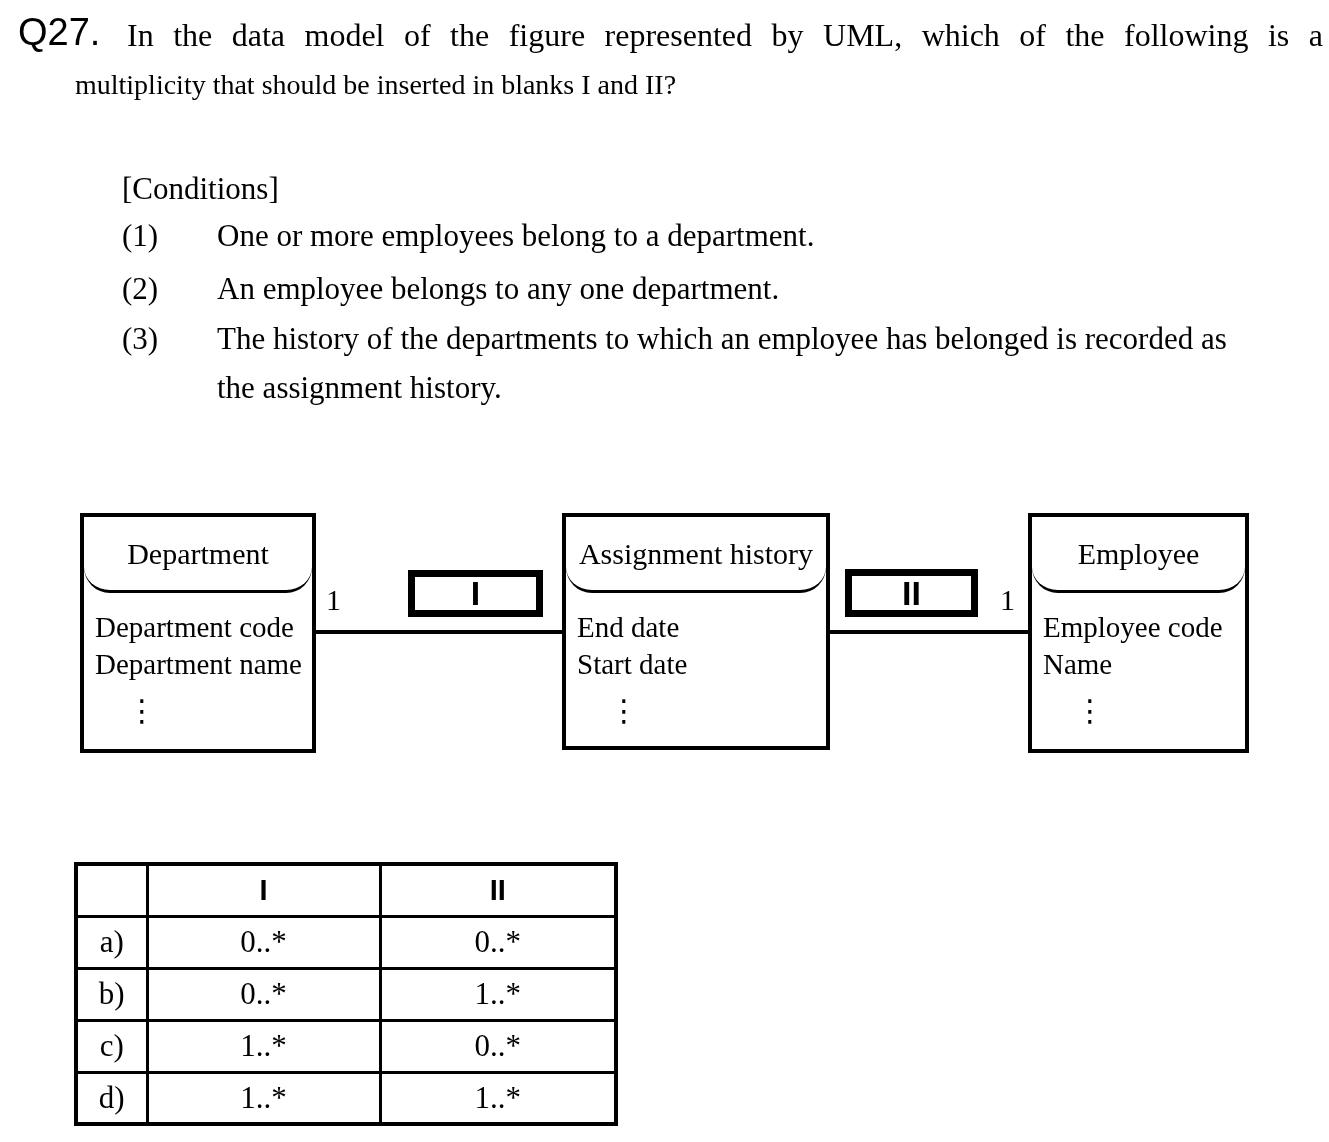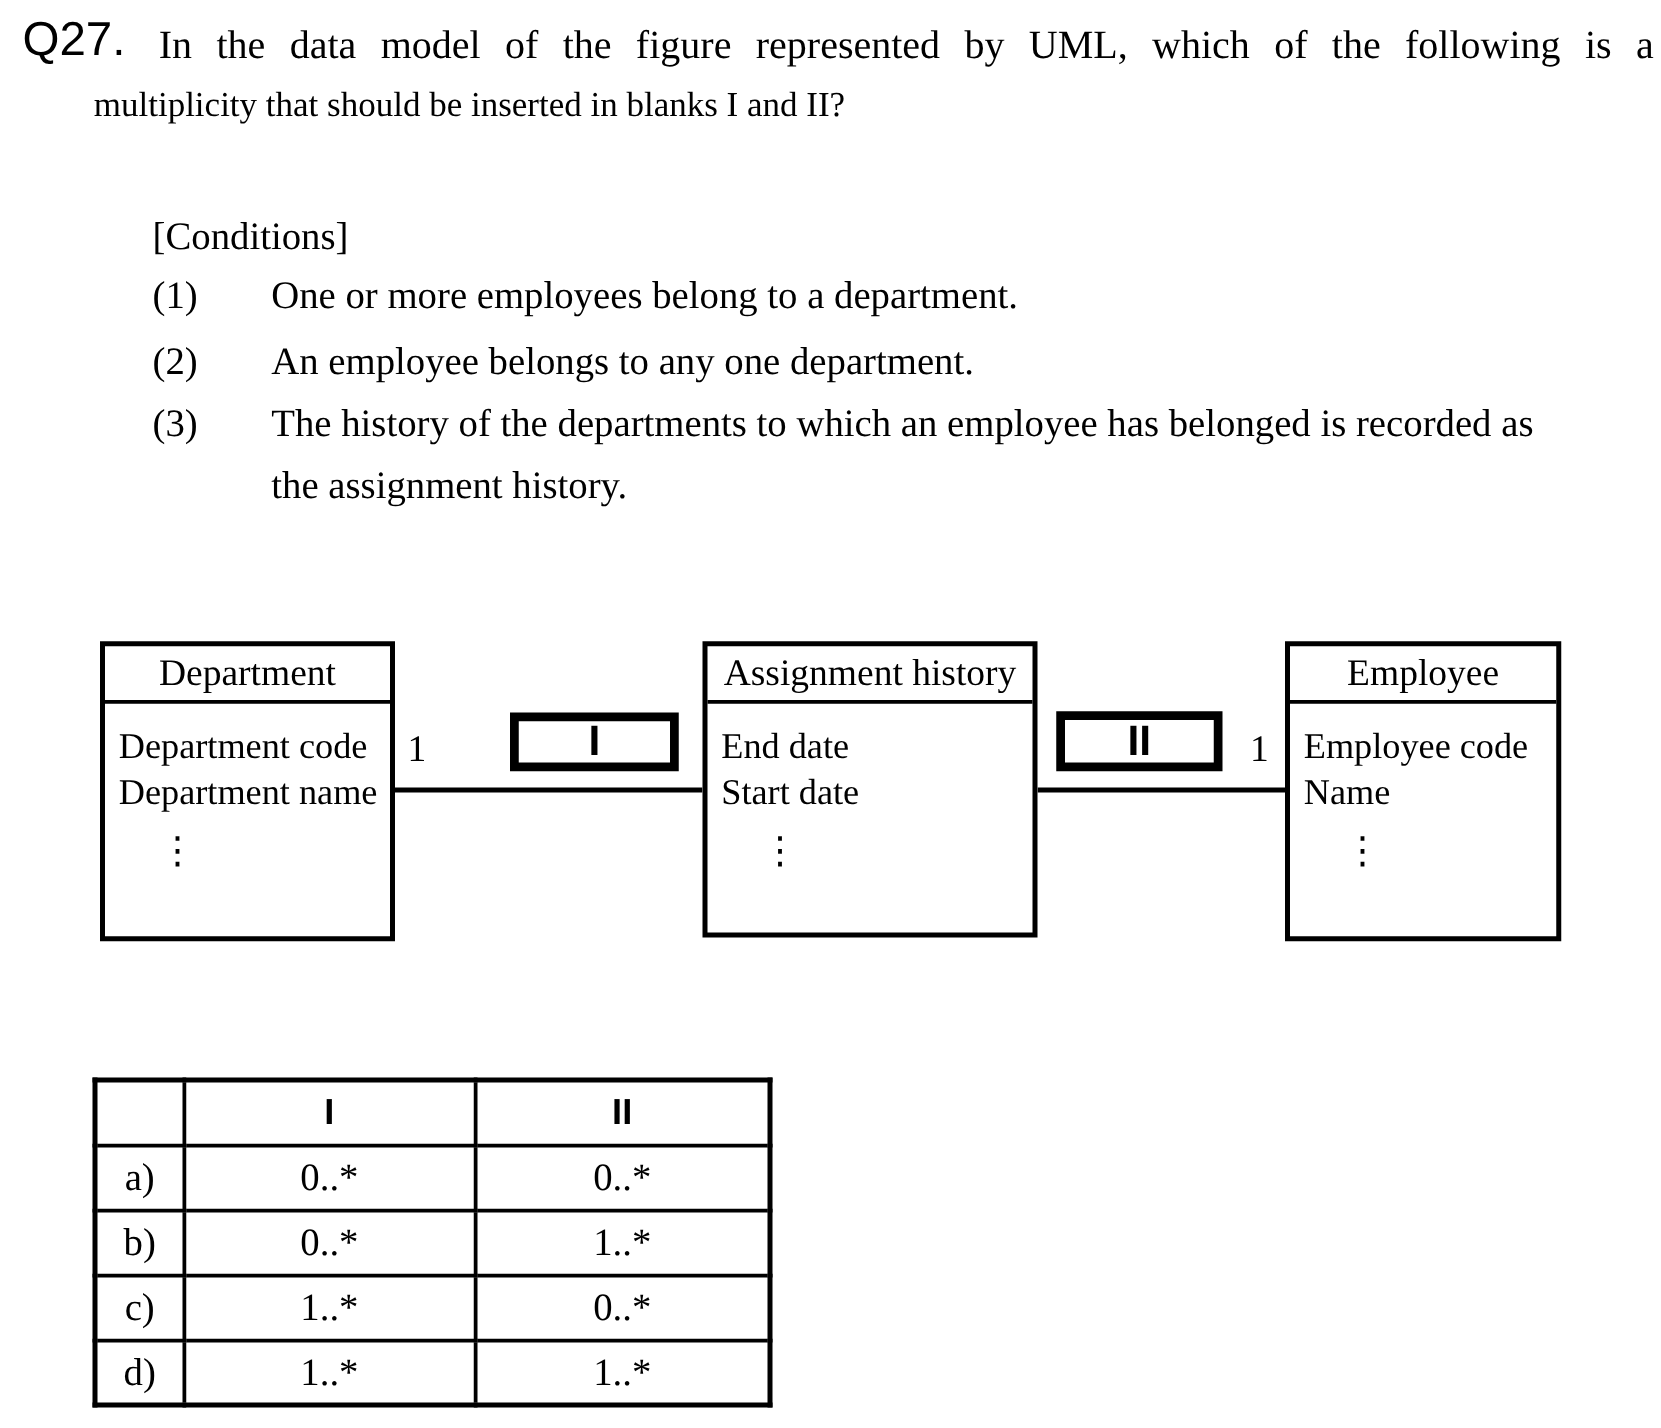--- a/index.html
+++ b/index.html
@@ -41,25 +41,26 @@
   .cnum { left: 122px; }
   .ctext { left: 181px; margin-left: 36px; }
 
   
   .uml-class {
     position: absolute;
     border: 4px solid #000000;
     background: #ffffff;
   }
   .uml-title {
-    height: 46px;
+    height: 76px;
     border-bottom: 3px solid #000000;
     display: flex; align-items: center; justify-content: center;
     font-size: 30px;
     white-space: nowrap;
+    border-radius: 26px;
   }
   .uml-attrs {
     padding: 16px 10px 0 11px;
     font-size: 29px; line-height: 37px;
   }
   .uml-ellipsis {
     margin: 8px 0 0 32px;
     font-size: 30px; line-height: 40px;
     font-family: "Liberation Serif", "DejaVu Sans", serif;
   }

